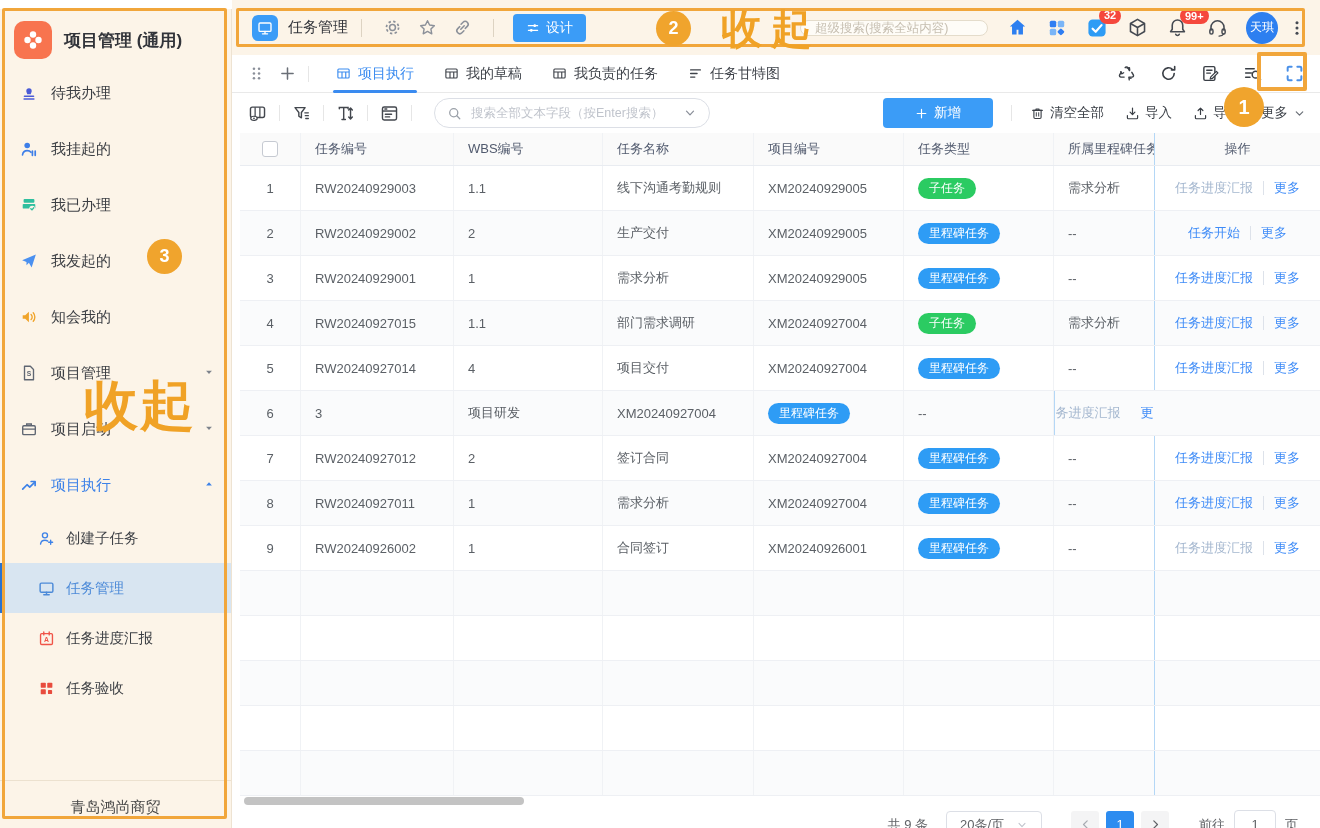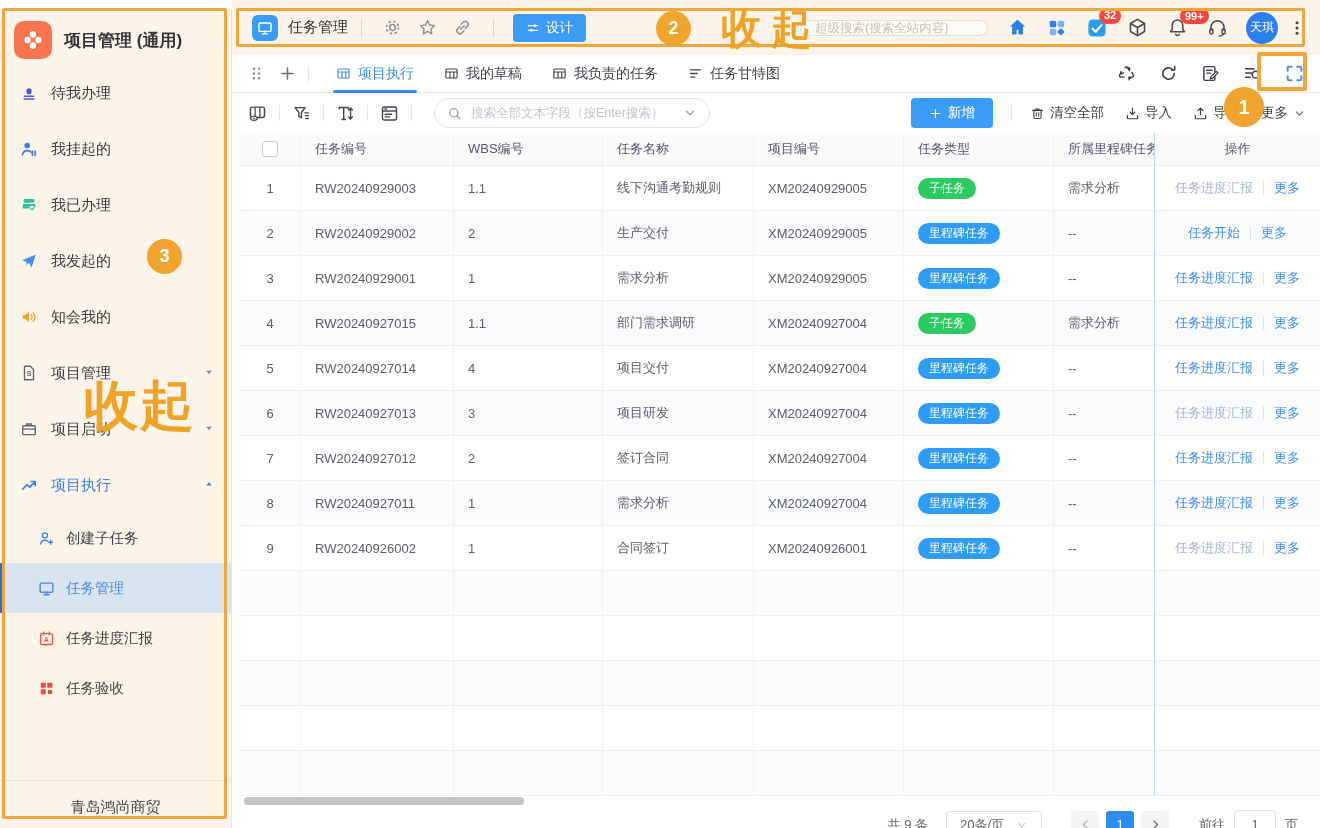--- a/index.html
+++ b/index.html
@@ -53,21 +53,21 @@
   .tr-icons{margin-left:auto;display:flex;align-items:center;gap:23px}
   .tr-icons .tb-ico{color:#3a3f46}
 
   .toolbar{height:40px;display:flex;align-items:center;padding:0 14px 0 16px;background:#fff;box-sizing:border-box}
   .tb-ico{color:#43474e;cursor:pointer}
   .tb-sep{width:1px;height:16px;background:#e6e6e6;margin:0 12px;flex:none}
   .tb-search{width:276px;height:30px;border:1px solid #dcdfe6;border-radius:16px;display:flex;align-items:center;
              padding:0 12px;gap:7px;box-sizing:border-box;margin-left:10px;background:#fff}
   .tb-search input{border:none;outline:none;font-size:12.5px;width:100%;color:#666;font-family:inherit;background:transparent}
   .tb-search input::placeholder{color:#c0c4cc}
-  .add-btn{margin-left:auto;height:30px;padding:0 18px;background:#3b9cf7;color:#fff;border:none;border-radius:4px;
+  .add-btn{margin-left:auto;height:30px;padding:0 32px;background:#3b9cf7;color:#fff;border:none;border-radius:4px;
            font-size:13.5px;display:inline-flex;align-items:center;gap:6px;cursor:pointer;font-family:inherit}
   .tb-act{display:inline-flex;align-items:center;gap:5px;font-size:13.5px;color:#3a3f46;margin-left:21px;cursor:pointer;white-space:nowrap}
 
   
   .table{margin-left:8px;width:1080px;font-size:13px;color:#5b6066}
   .thead,.trow{display:grid;grid-template-columns:61px 153px 149px 151px 150px 150px 100px 166px;align-items:stretch}
   .thead{height:32px;background:#fafafa;border-bottom:1px solid #e9ecf1;color:#515a6e;font-weight:500}
   .trow{height:44px;border-bottom:1px solid #eef0f4;background:#fff}
   .trow.even{background:#fafbfc}
   .th,.td{display:flex;align-items:center;padding:0 14px;white-space:nowrap;overflow:hidden;border-right:1px solid #f0f2f5;box-sizing:border-box}
@@ -659,21 +659,20 @@
       </div>
       <div class="td">--</div>
       <div class="td ops">
         <span class="oplink">任务进度汇报</span>
         <span class="opsep"></span>
         <span class="oplink">更多</span>
       </div>
     </div>
         <div class="trow even">
       <div class="td c">6</div>
-      <div class="td">RW20240927013</div>
       <div class="td">3</div>
       <div class="td">项目研发</div>
       <div class="td">XM20240927004</div>
       <div class="td">
         <span class="badge-pill" style="background:#2E9CF5">里程碑任务</span>
       </div>
       <div class="td">--</div>
       <div class="td ops">
         <span class="oplink muted">任务进度汇报</span>
         <span class="opsep"></span>

